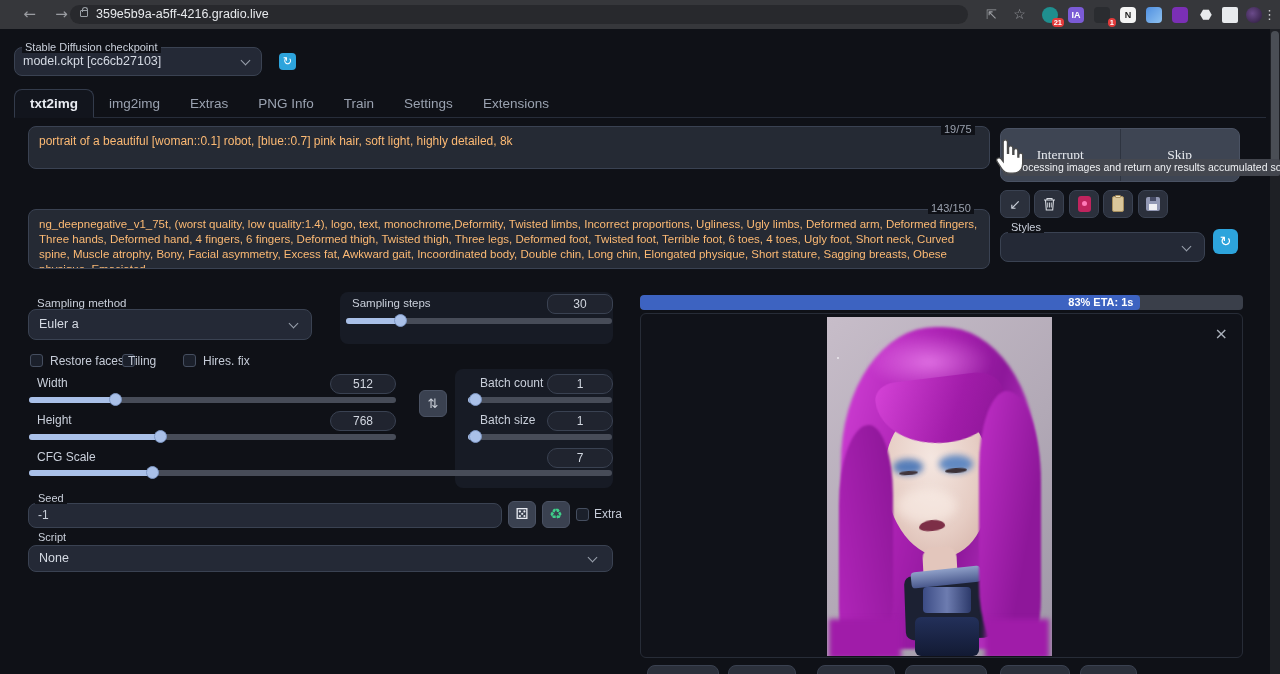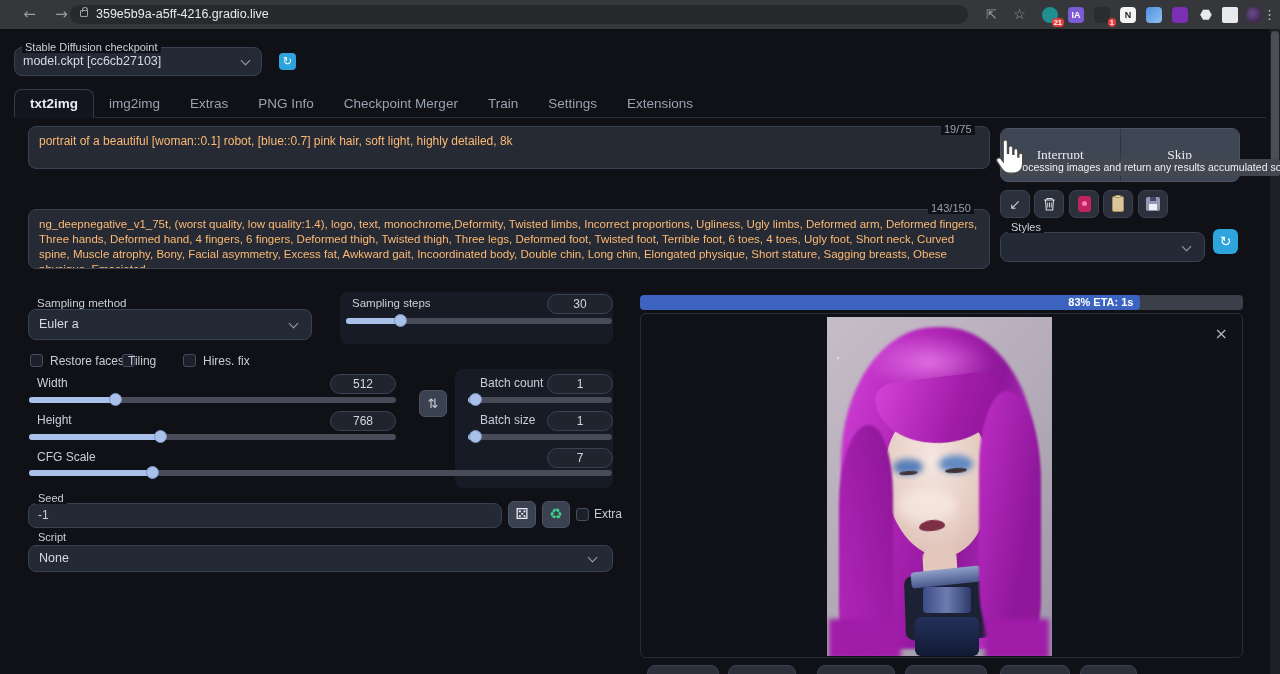--- a/index.html
+++ b/index.html
@@ -119,21 +119,20 @@
   <span class="chev" style="right:12px;top:9px;"></span>
 </div>
 <span class="blocklabel" style="left:22px;top:41px;">Stable Diffusion checkpoint</span>
 <div class="refreshbtn ico" style="left:279px;top:53px;width:17px;height:17px;font-size:11px;line-height:17px;">↻</div>
 
 <div id="tabs">
   <div class="tab active">txt2img</div>
   <div class="tab">img2img</div>
   <div class="tab">Extras</div>
   <div class="tab">PNG Info</div>
-  <div class="tab">Checkpoint Merger</div>
   <div class="tab">Train</div>
   <div class="tab">Settings</div>
   <div class="tab">Extensions</div>
 </div>
 
 <div class="ta" style="left:28px;top:126px;width:962px;height:43px;font-size:12px;">portrait of a beautiful [woman::0.1] robot, [blue::0.7] pink hair, soft light, highly detailed, 8k</div>
 <span class="counter" style="left:941px;top:123px;">19/75</span>
 
 <div class="ta" style="left:28px;top:209px;width:962px;height:60px;">ng_deepnegative_v1_75t, (worst quality, low quality:1.4), logo, text, monochrome,Deformity, Twisted limbs, Incorrect proportions, Ugliness, Ugly limbs, Deformed arm, Deformed fingers, Three hands, Deformed hand, 4 fingers, 6 fingers, Deformed thigh, Twisted thigh, Three legs, Deformed foot, Twisted foot, Terrible foot, 6 toes, 4 toes, Ugly foot, Short neck, Curved spine, Muscle atrophy, Bony, Facial asymmetry, Excess fat, Awkward gait, Incoordinated body, Double chin, Long chin, Elongated physique, Short stature, Sagging breasts, Obese physique, Emaciated,</div>
 <span class="counter" style="left:928px;top:202px;">143/150</span>
@@ -184,21 +183,21 @@
 <div class="grp" style="left:340px;top:292px;width:273px;height:52px;"></div>
 <div class="grp" style="left:455px;top:369px;width:158px;height:119px;"></div>
 
 <div class="box" style="left:28px;top:309px;width:284px;height:31px;">
   <span style="position:absolute;left:10px;top:7px;font-size:12.5px;color:#d5dae3;">Euler a</span>
   <span class="chev" style="right:14px;top:10px;"></span>
 </div>
 <span class="lab" style="left:37px;top:297px;">Sampling method</span>
 
 <span class="lab" style="left:352px;top:297px;">Sampling steps</span>
-<div class="numbox" style="left:547px;top:294px;">30</div>
+<div class="numbox" style="left:547px;top:294px;border-radius:8px;">30</div>
 <div class="track" style="left:346px;top:318px;width:266px;">
   <div class="fill" style="width:20%;"></div>
     <div class="knob" style="left:48px;"></div>
 </div>
 
 <div class="cb" style="left:30px;top:354px;"></div>
 <span class="cblab" style="left:50px;top:354px;">Restore faces</span>
 <div class="cb" style="left:122px;top:354px;"></div>
 <span class="cblab" style="left:128px;top:354px;">Tiling</span>
 <div class="cb" style="left:183px;top:354px;"></div>

